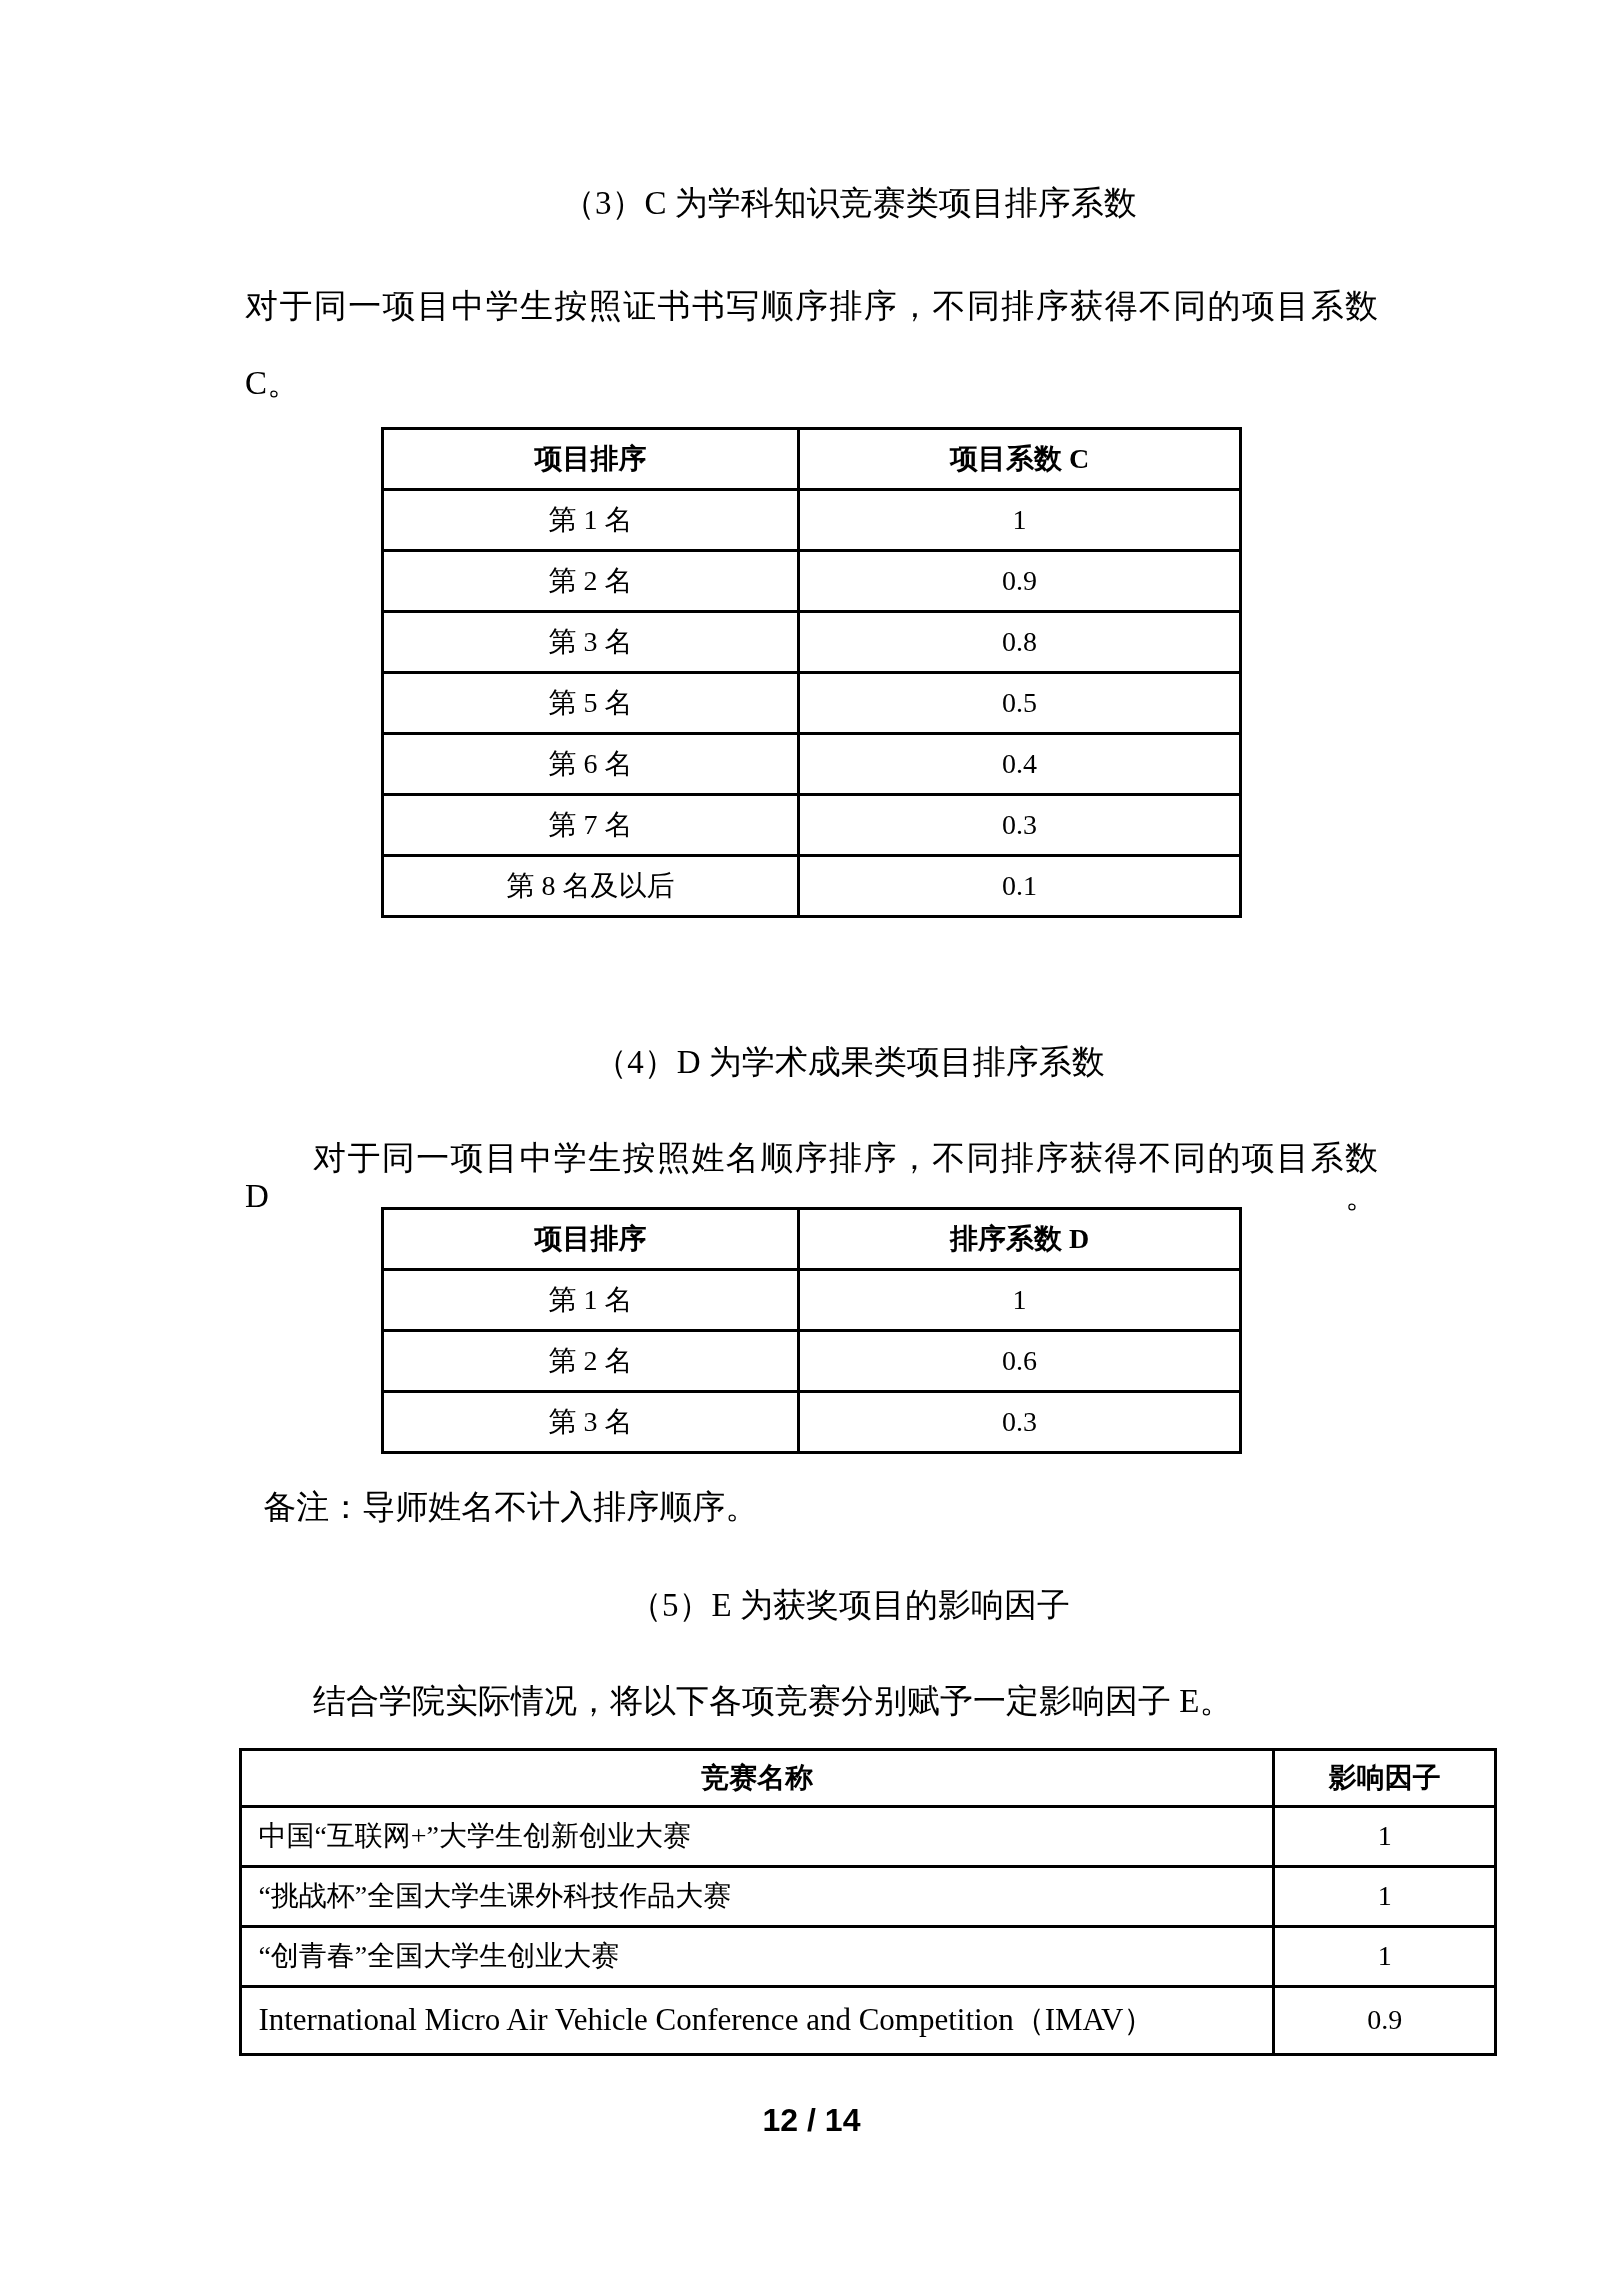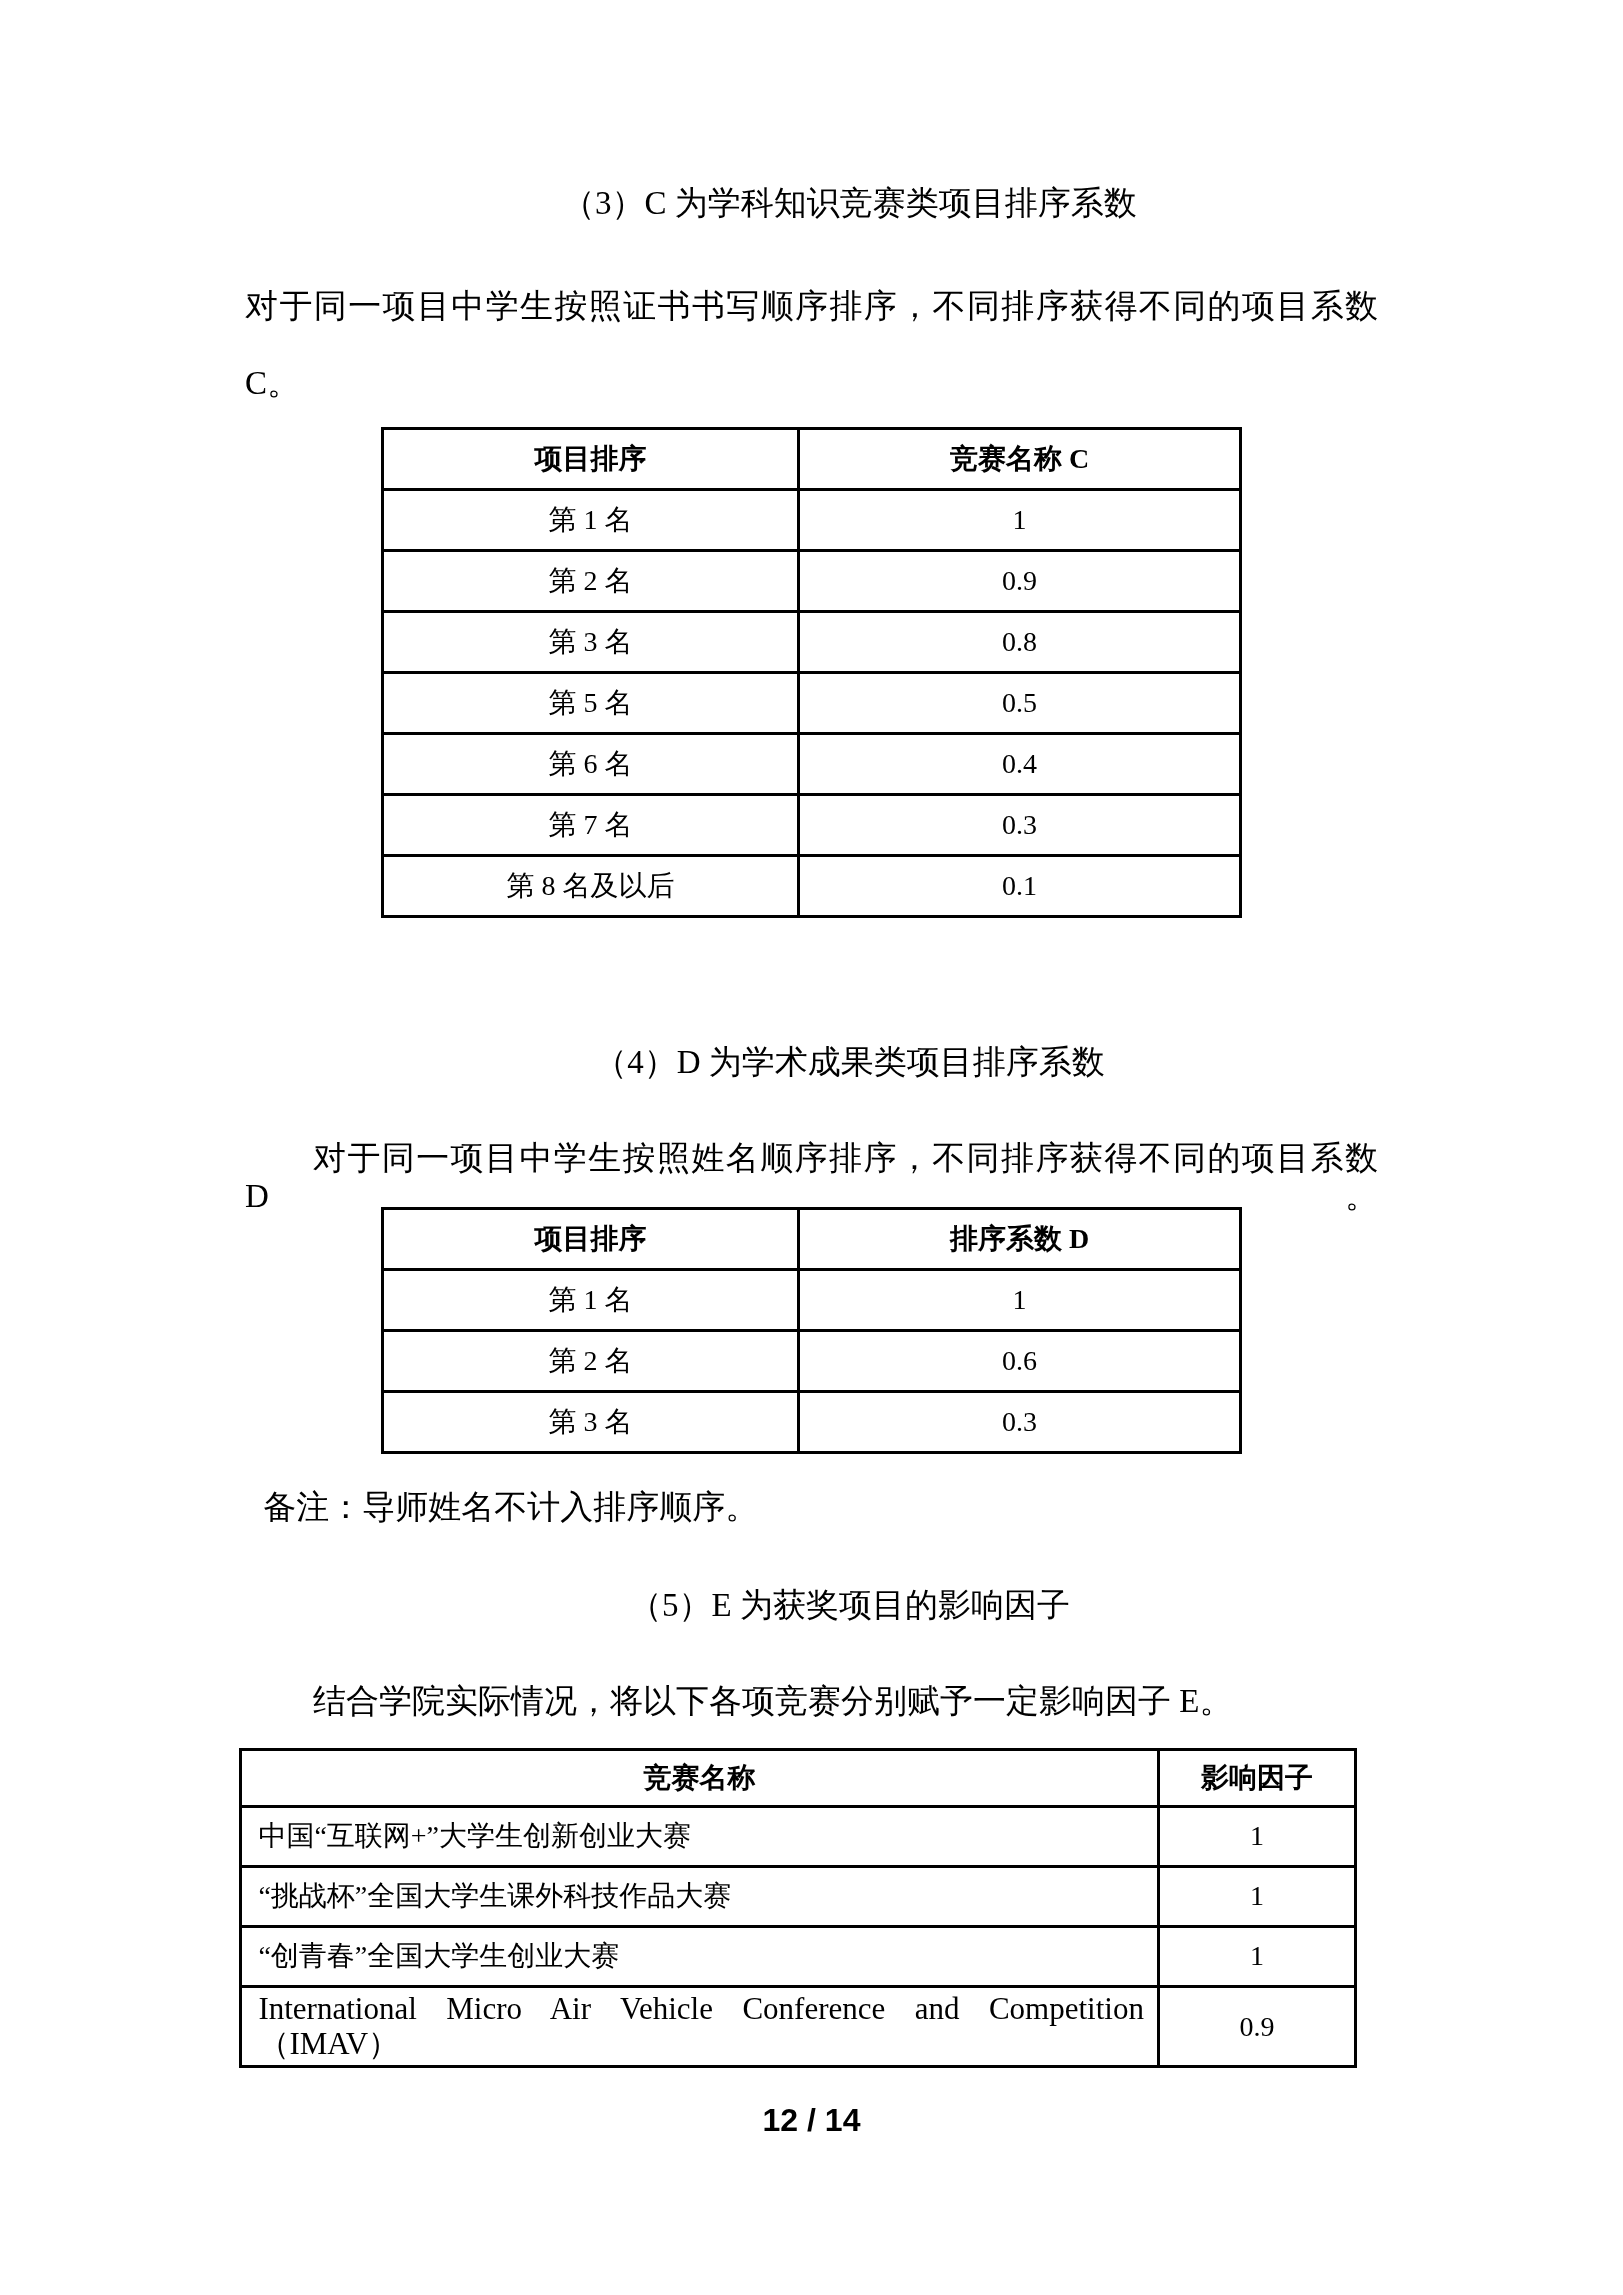--- a/index.html
+++ b/index.html
@@ -57,21 +57,21 @@
   th { font-weight: bold; }
   .tbl-cd {
     left: 381px;
     width: 861px;
   }
   .tbl-cd th, .tbl-cd td { height: 58px; }
   .tbl-cd .col1 { width: 48.5%; }
   .tbl-cd .col2 { width: 51.5%; }
   .tbl-e {
     left: 239px;
-    width: 1118px;
+    width: 1258px;
   }
   .tbl-e th { height: 54px; }
   .tbl-e td { height: 57px; }
   .tbl-e .colname { width: 82.5%; }
   .tbl-e .colfac { width: 17.5%; }
   .tbl-e td.name-cell {
     text-align: left;
     padding-left: 16.4px;
     padding-right: 13px;
   }
@@ -103,21 +103,21 @@
   <div class="textblock heading" style="top:185px">（3）C 为学科知识竞赛类项目排序系数</div>
 
   <div class="textblock just" style="top:288px">对于同一项目中学生按照证书书写顺序排序，不同排序获得不同的项目系数</div>
 
   <div class="textblock" style="top:365px">C。</div>
 
   <table class="tbl-cd" style="top:427px">
     <tbody>
         <tr>
       <th class="col1">项目排序</th>
-      <th class="col2">竞赛名称 C</th>
+      <th class="col2">项目系数 C</th>
     </tr>
     <tr>
       <td>第 1 名</td>
       <td>1</td>
     </tr>
     <tr>
       <td>第 2 名</td>
       <td>0.9</td>
     </tr>
     <tr>

